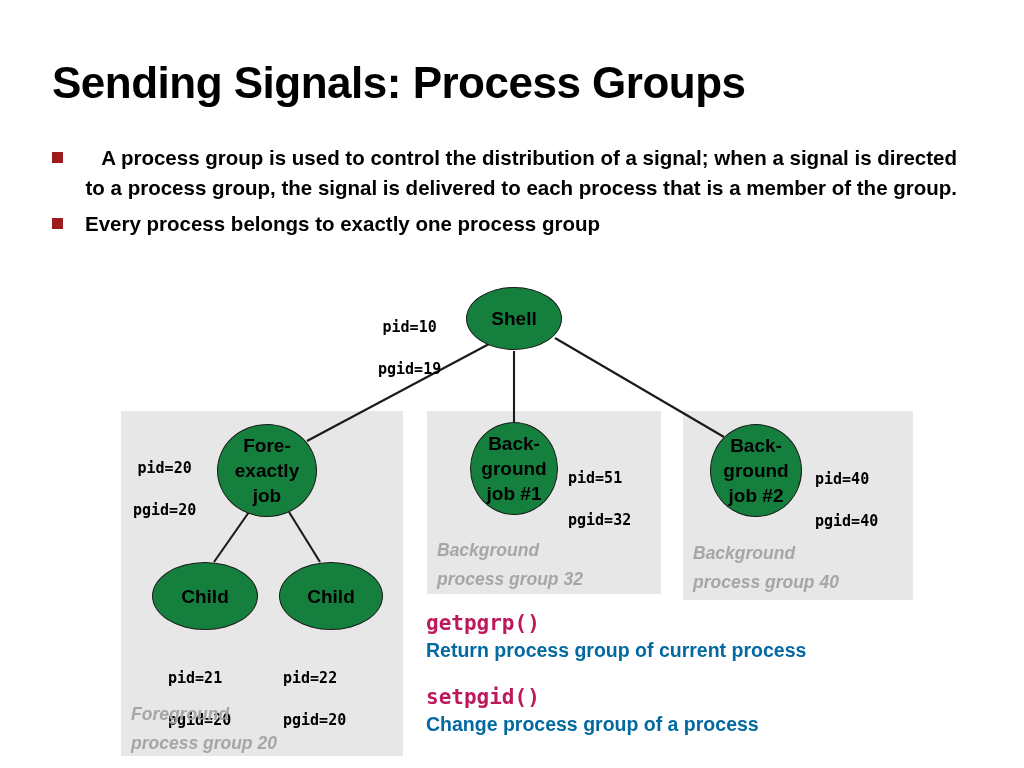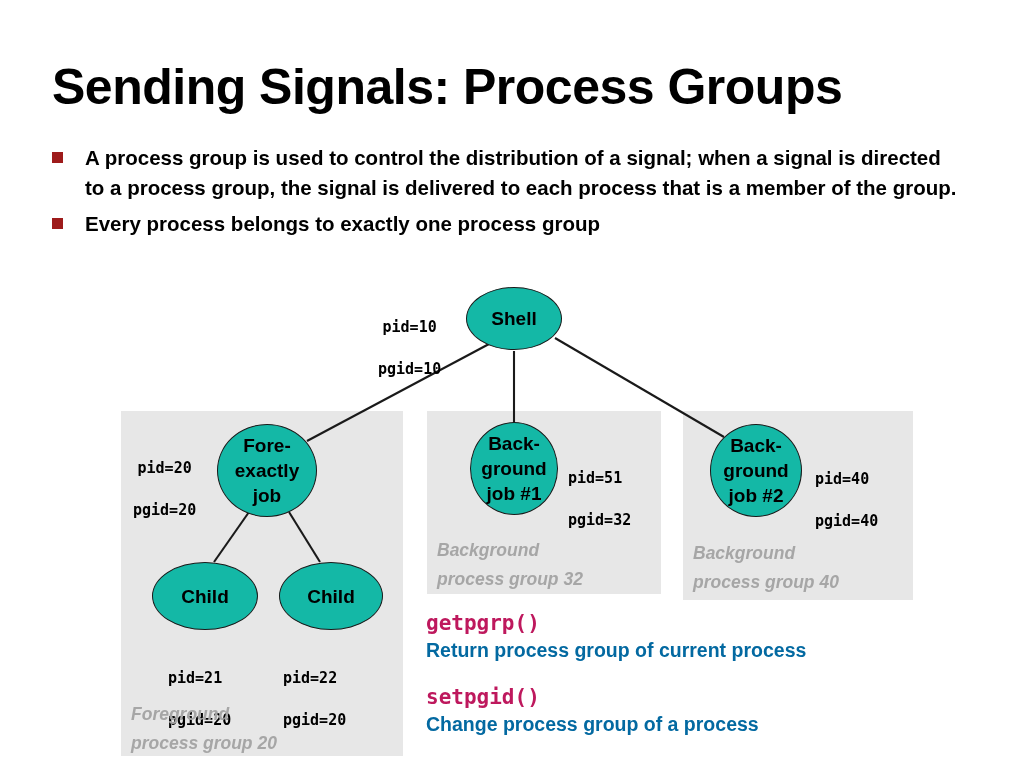--- a/index.html
+++ b/index.html
@@ -14,33 +14,34 @@
     overflow: hidden;
     font-family: "Liberation Sans", sans-serif;
     color: #000000;
   }
 
   
   #slide-title {
     position: absolute;
     left: 52px;
     top: 58px;
-    font-size: 50px;
+    font-size: 44px;
     font-weight: bold;
     letter-spacing: -0.5px;
     color: #000000;
     white-space: nowrap;
   }
 
   
   #bullet-list {
     position: absolute;
     left: 52px;
     top: 143px;
     width: 905px;
+    text-align: right;
   }
   .bullet-row {
     display: flex;
     align-items: flex-start;
     margin-bottom: 6px;
   }
   .bullet-marker {
     width: 11px;
     height: 11px;
     background: #9e1b1b;
@@ -82,21 +83,21 @@
     position: absolute;
     left: 0;
     top: 0;
     width: 1024px;
     height: 768px;
   }
 
   
   .node {
     position: absolute;
-    background: #14b8a6;
+    background: #15803d;
     border: 1.6px solid #1a1a1a;
     border-radius: 50%;
     display: flex;
     align-items: center;
     justify-content: center;
     text-align: center;
     font-weight: bold;
     color: #000000;
     box-sizing: border-box;
   }
@@ -201,21 +202,21 @@
 </div>
 <div class="node" id="node-child1">
   <span class="node-label">Child</span>
 </div>
 <div class="node" id="node-child2">
   <span class="node-label">Child</span>
 </div>
 
 <div class="pid-label pid-right" id="pid-shell">
   <div>pid=10</div>
-  <div>pgid=10</div>
+  <div>pgid=19</div>
 </div>
 <div class="pid-label pid-right" id="pid-foreground">
   <div>pid=20</div>
   <div>pgid=20</div>
 </div>
 <div class="pid-label" id="pid-bg1">
   <div>pid=51</div>
   <div>pgid=32</div>
 </div>
 <div class="pid-label" id="pid-bg2">

